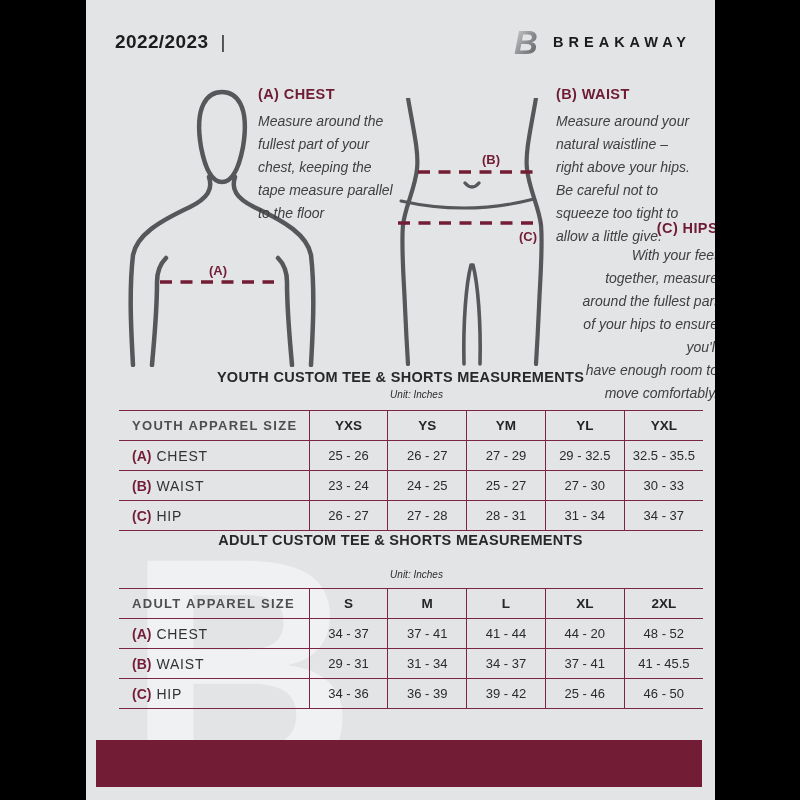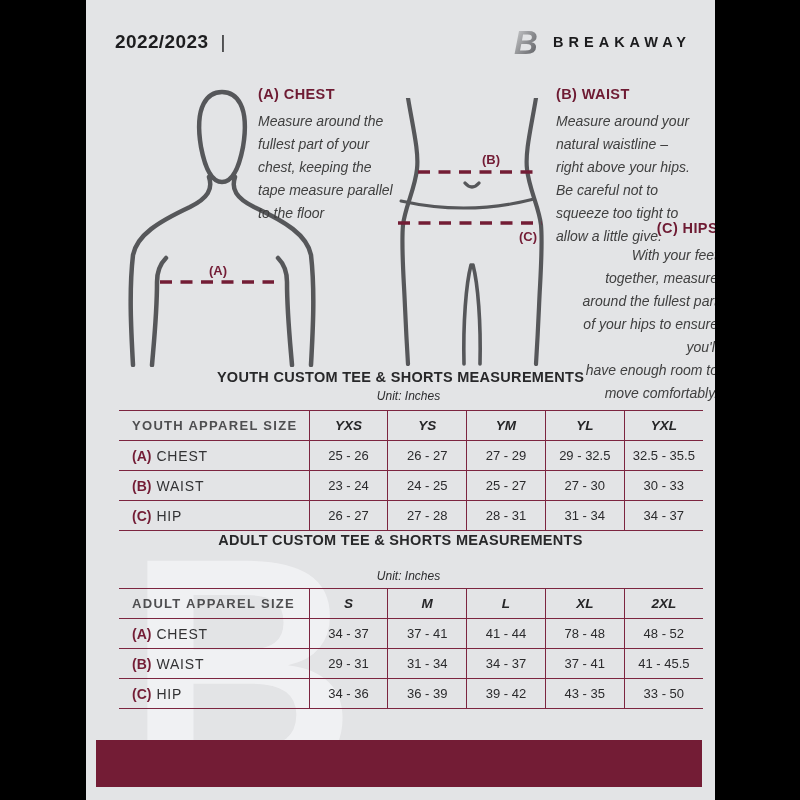--- a/index.html
+++ b/index.html
@@ -29,36 +29,36 @@
   #guide-chest { left:172px; top:86px; }
   #guide-waist { left:470px; top:86px; }
   #guide-hips  { left:470px; top:220px;text-align:right; }
   .guide h3 { font-size:14.5px; font-weight:bold; letter-spacing:0.4px; color:#6e1b33; margin-bottom:8px; }
   .guide p { font-size:14px; font-style:italic; font-weight:500; line-height:23px;
     color:#404040; white-space:pre-line; }
 
   
   .sec-title { position:absolute; left:0; width:100%; text-align:center; font-weight:bold;
     font-size:14.5px; letter-spacing:0.3px; color:#28282a; z-index:1; }
-  .sec-unit { position:absolute; left:8px; width:100%; text-align:center; font-style:italic;
-    font-weight:500; font-size:12px; color:#2c2c2e; z-index:1; }
+  .sec-unit { position:absolute; left:16px; width:100%; text-align:center; font-style:italic;
+    font-weight:500; font-size:10px; color:#2c2c2e; z-index:1; }
   #youth-title { top:369px; } #youth-unit { top:389px; }
   #adult-title { top:532px; } #adult-unit { top:569px; }
 
   
   table.size-table { position:absolute; left:33px; width:584px; border-collapse:collapse;
     table-layout:fixed; z-index:1; }
   #youth-table { top:410px; } #adult-table { top:588px; }
   .size-table td { height:30px; vertical-align:middle; border-bottom:1.5px solid #7c2540; }
   .size-table tr.hdr td { border-top:1.5px solid #7c2540; }
   .size-table td.val { border-left:1.3px solid #7c2540; text-align:center;
     font-size:13px; color:#2b2b2d; font-weight:500; }
   .size-table td.lbl { text-align:left; padding-left:13px; }
   .size-table td.size-hd { border-left:1.3px solid #7c2540; text-align:center;
-    font-weight:bold; font-size:13.5px; color:#252527;font-style:italic; }
+    font-weight:bold; font-size:13.5px; color:#252527; }
   .size-table td.size-lbl { font-size:13px; letter-spacing:1.3px; color:#4e4e50; padding-left:13px;font-weight:bold; }
   .row-prefix { font-weight:bold; color:#731c35; font-size:14px; margin-right:5px; }
   .row-name { font-size:14px; letter-spacing:0.8px; color:#323234;margin-top:9px; }
 
   
   #footer-bar { position:absolute; left:10px; top:740px; width:606px; height:47px;
     background:#731c35; z-index:2; }
 </style>
 </head>
 <body>
@@ -208,38 +208,38 @@
         <td class="size-hd">M</td>
         <td class="size-hd">L</td>
         <td class="size-hd">XL</td>
         <td class="size-hd">2XL</td>
       </tr>
       <tr>
         <td class="lbl"><span class="row-prefix">(A)</span><span class="row-name">CHEST</span></td>
         <td class="val">34 - 37</td>
         <td class="val">37 - 41</td>
         <td class="val">41 - 44</td>
-        <td class="val">78 - 48</td>
+        <td class="val">44 - 20</td>
         <td class="val">48 - 52</td>
       </tr>
       <tr>
         <td class="lbl"><span class="row-prefix">(B)</span><span class="row-name">WAIST</span></td>
         <td class="val">29 - 31</td>
         <td class="val">31 - 34</td>
         <td class="val">34 - 37</td>
         <td class="val">37 - 41</td>
         <td class="val">41 - 45.5</td>
       </tr>
       <tr>
         <td class="lbl"><span class="row-prefix">(C)</span><span class="row-name">HIP</span></td>
         <td class="val">34 - 36</td>
         <td class="val">36 - 39</td>
         <td class="val">39 - 42</td>
-        <td class="val">43 - 35</td>
-        <td class="val">33 - 50</td>
+        <td class="val">25 - 46</td>
+        <td class="val">46 - 50</td>
       </tr>
     </tbody>
       </table>
 
     <div id="footer-bar"></div>
 
   </div>
 </div>
 
 </body></html>

